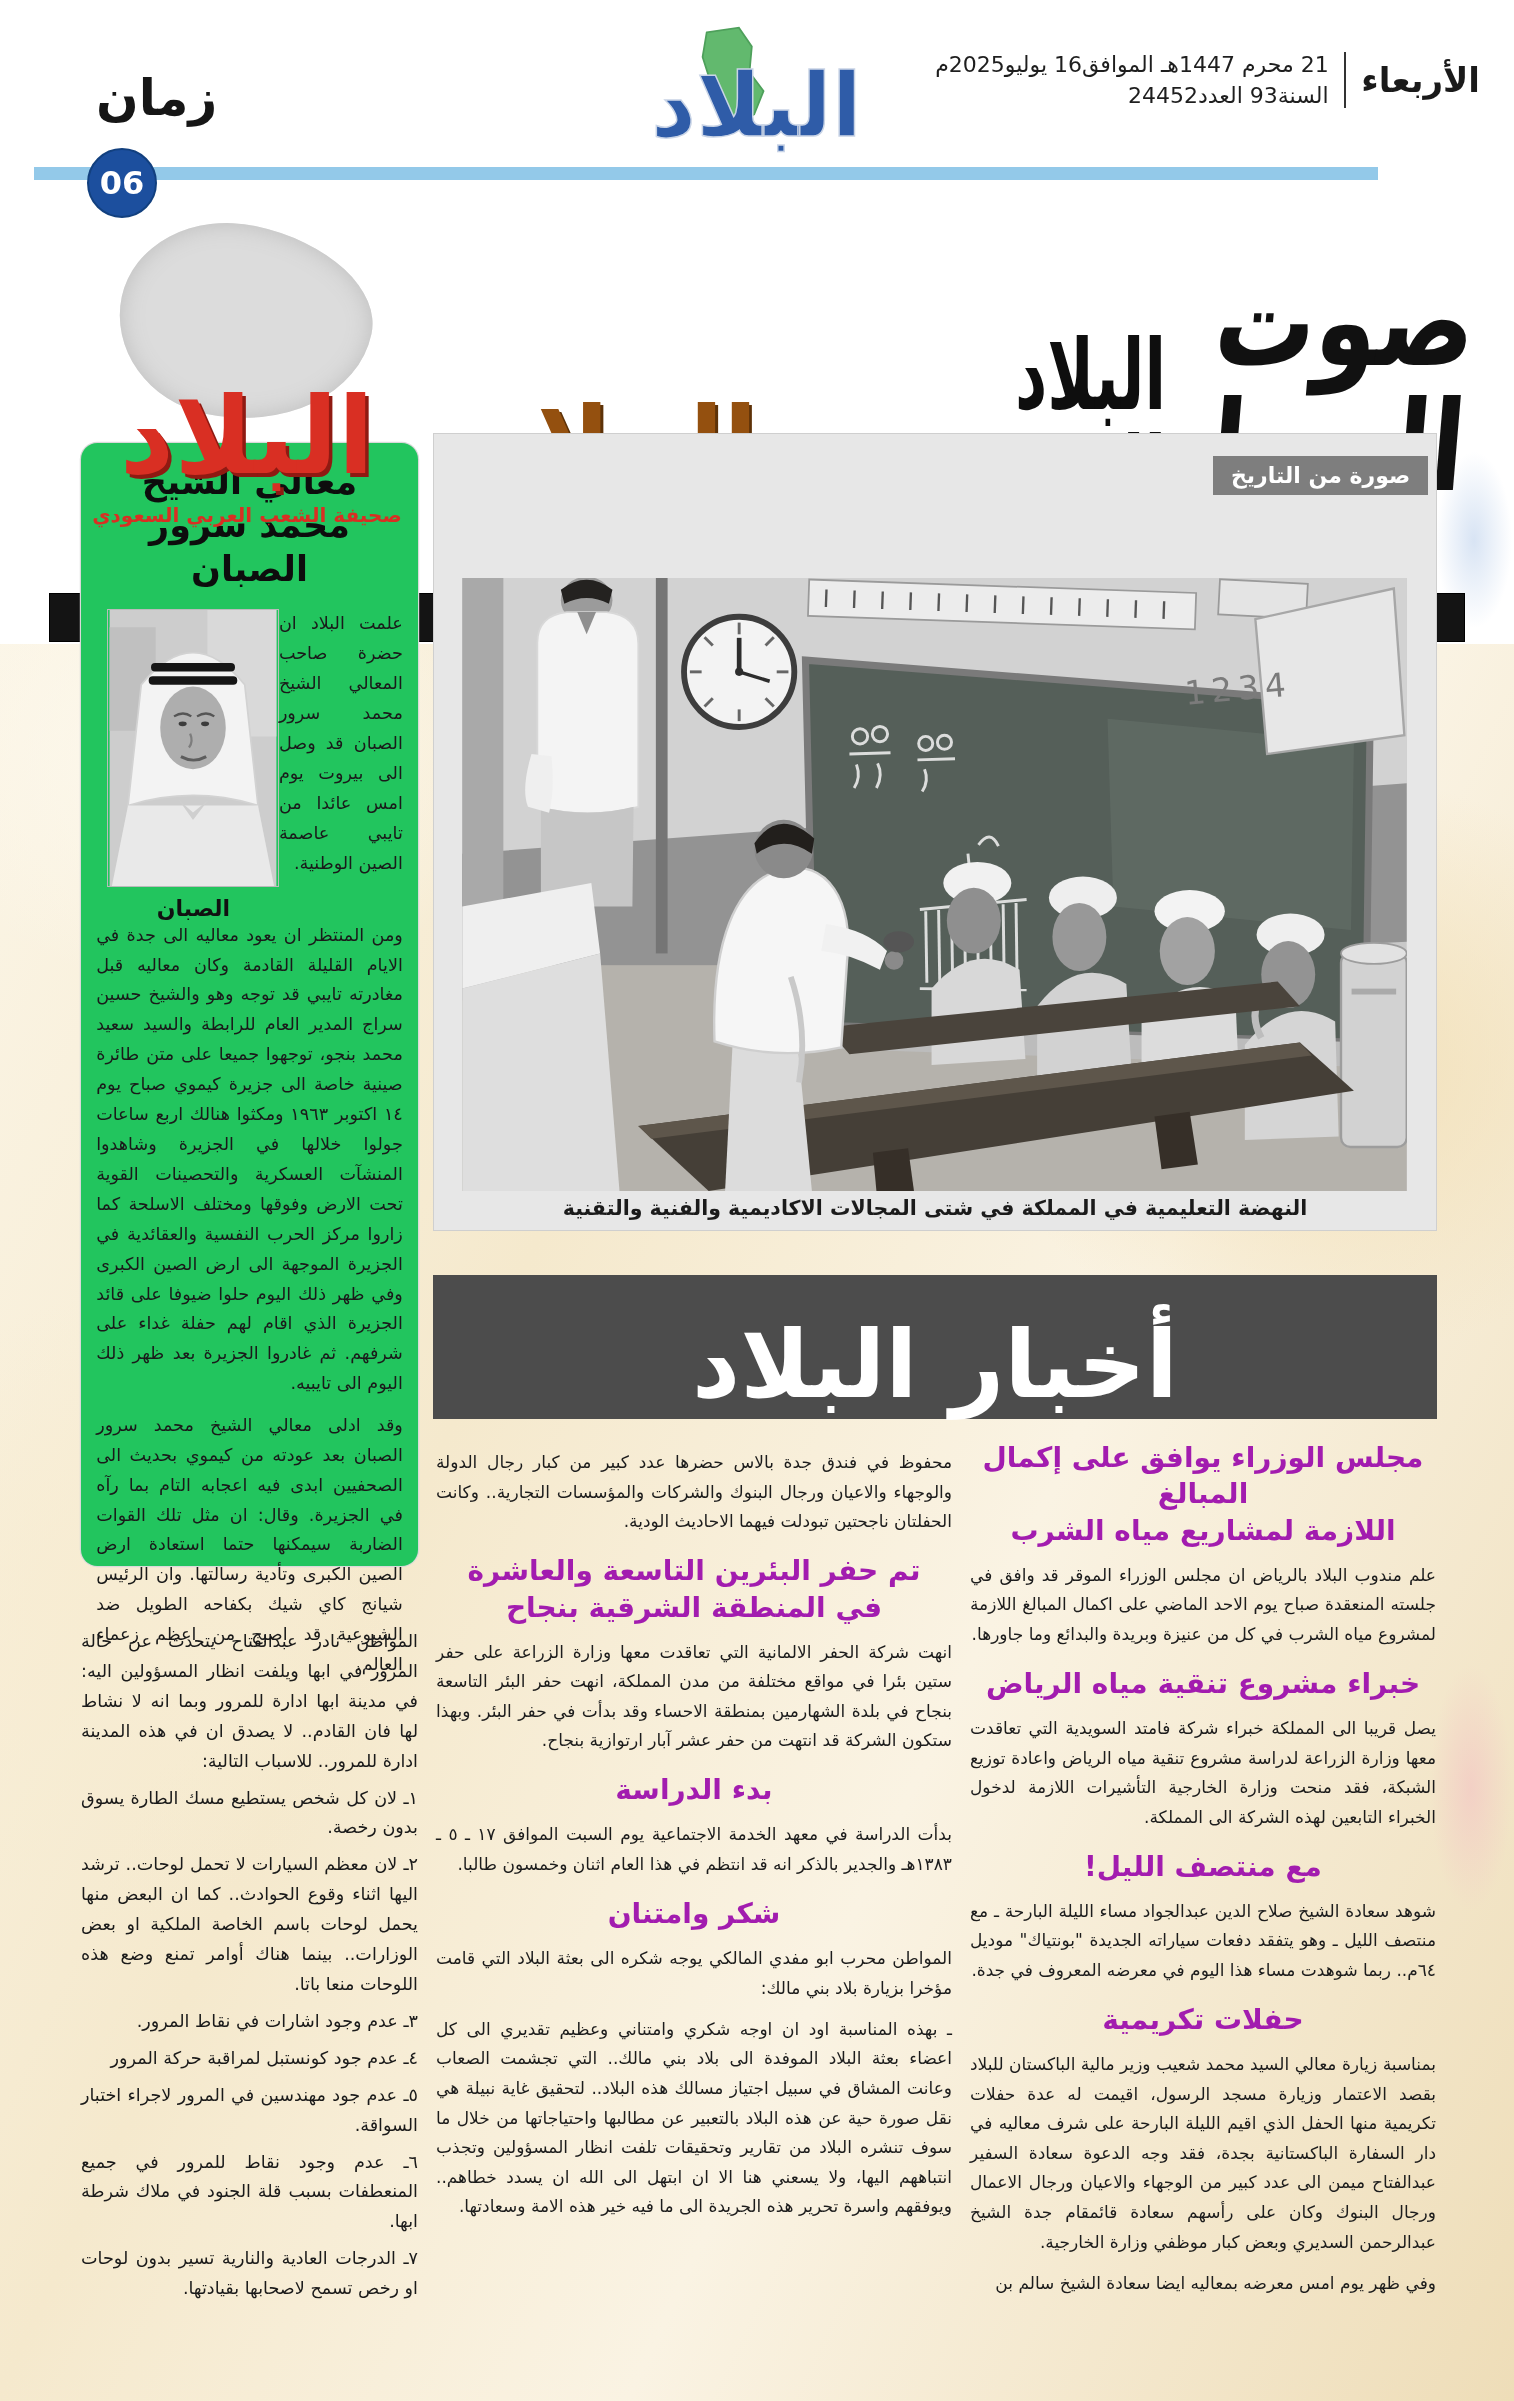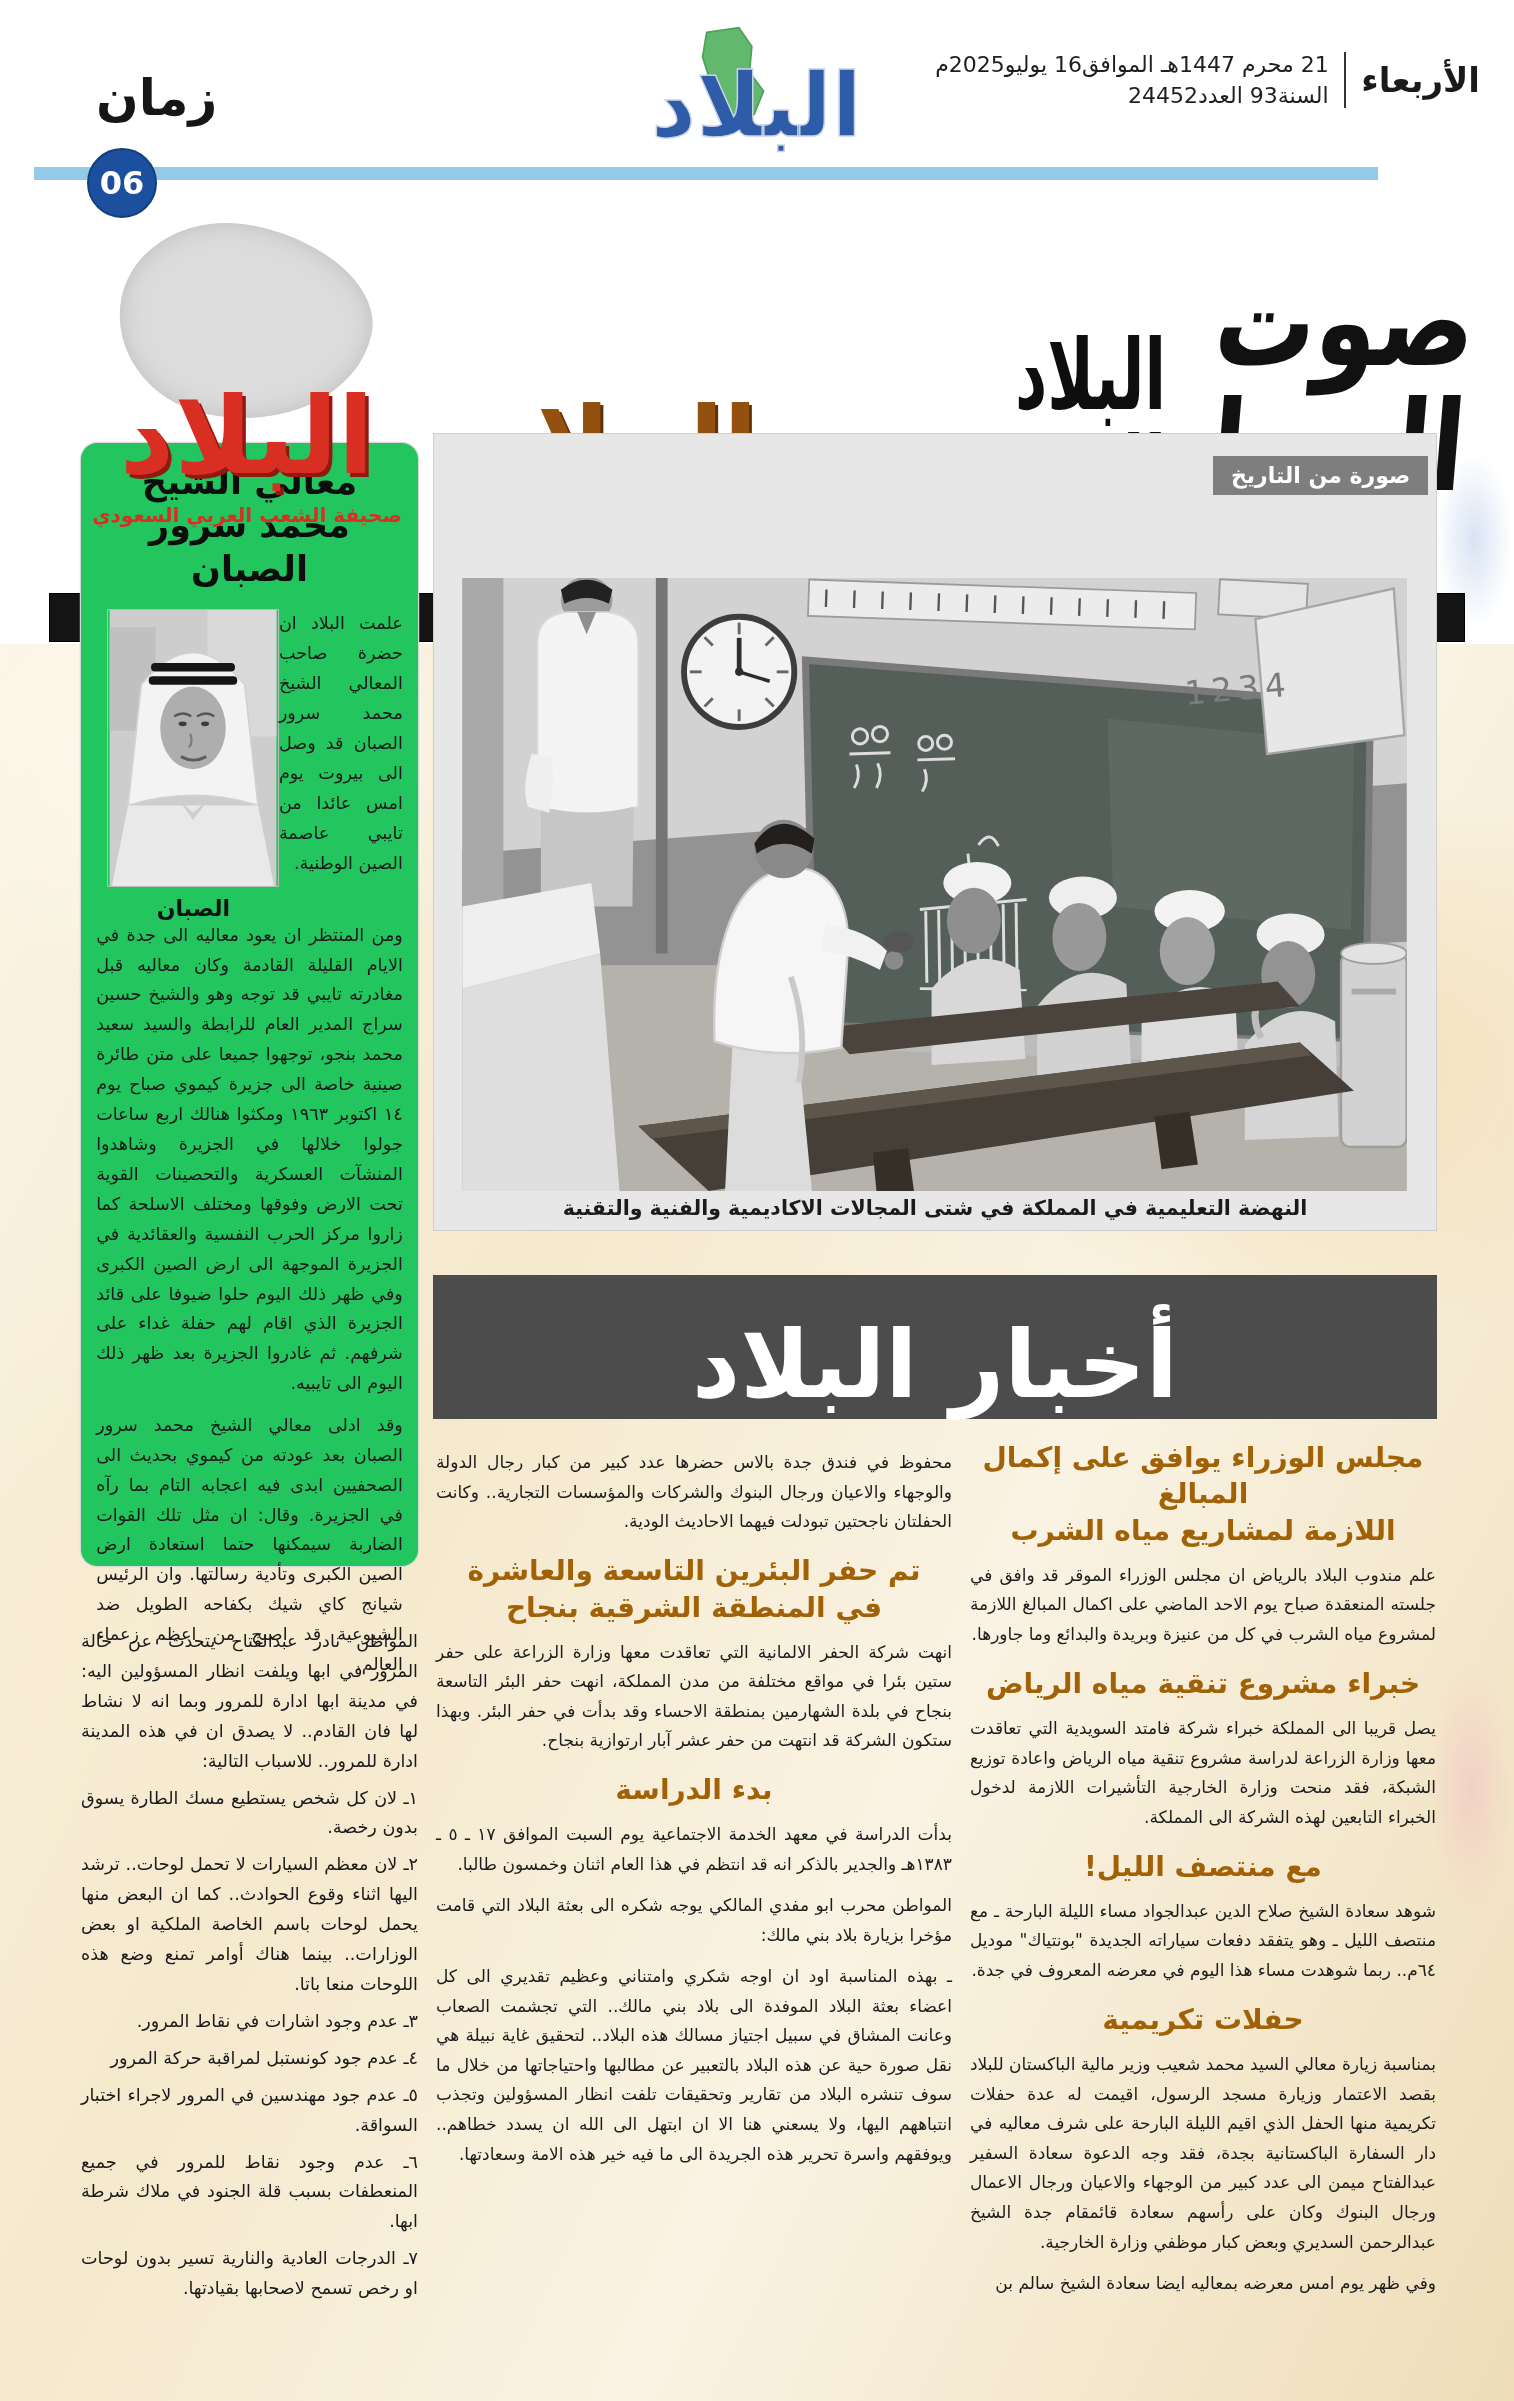--- a/index.html
+++ b/index.html
@@ -72,21 +72,21 @@
   
   .frame{background:#e7e7e7;border:1.2px solid #cfcfcf;box-sizing:border-box;}
   .badge{background:#7e7e7e;color:#fff;font-size:22px;font-weight:bold;padding:7px 17.6px;}
   .fcap{font-size:20.5px;font-weight:bold;color:#1b1b1b;text-align:center;}
   
   .banner{
     background:#4c4c4c;display:flex;align-items:center;justify-content:center;
   }
   .banner span{color:#ffffff;font-size:94px;font-weight:bold;letter-spacing:1.2px;}
   .ncol p{font-size:17px;line-height:1.74;text-align:justify;color:#1c1c1c;margin:0 0 11.7px;}
-  .ncol h3{font-size:28px;text-align:center;color:#a16207;margin:16.4px 0 11.7px;line-height:1.3;}
+  .ncol h3{font-size:28px;text-align:center;color:#a21caf;margin:16.4px 0 11.7px;line-height:1.3;}
   .ncol h3.first{margin-top:0;}
 </style>
 </head>
 <body>
 
 <div class="page">
 
   <div class="abs paper" style="left:0;top:644px;width:1515px;height:1758px;"></div>
   <div class="abs smudge-pink" style="left:1431px;top:1665px;width:82px;height:246px;"></div>
   <div class="abs smudge-blue" style="left:1437px;top:452px;width:76px;height:176px;"></div>
@@ -348,18 +348,19 @@
 
   <div class="abs ncol" style="left:437px;top:1448px;width:516px;">
     <p>محفوظ في فندق جدة بالاس حضرها عدد كبير من كبار رجال الدولة والوجهاء والاعيان ورجال البنوك والشركات والمؤسسات التجارية.. وكانت الحفلتان ناجحتين تبودلت فيهما الاحاديث الودية.</p>
     <h3>
       <span>تم حفر البئرين التاسعة والعاشرة</span><br>
       <span>في المنطقة الشرقية بنجاح</span>
     </h3>
     <p>انهت شركة الحفر الالمانية التي تعاقدت معها وزارة الزراعة على حفر ستين بئرا في مواقع مختلفة من مدن المملكة، انهت حفر البئر التاسعة بنجاح في بلدة الشهارمين بمنطقة الاحساء وقد بدأت في حفر البئر. وبهذا ستكون الشركة قد انتهت من حفر عشر آبار ارتوازية بنجاح.</p>
     <h3>بدء الدراسة</h3>
     <p>بدأت الدراسة في معهد الخدمة الاجتماعية يوم السبت الموافق ١٧ ـ ٥ ـ ١٣٨٣هـ والجدير بالذكر انه قد انتظم في هذا العام اثنان وخمسون طالبا.</p>
+    <h3>شكر وامتنان</h3>
     <p>المواطن محرب ابو مفدي المالكي يوجه شكره الى بعثة البلاد التي قامت مؤخرا بزيارة بلاد بني مالك:</p>
     <p>ـ بهذه المناسبة اود ان اوجه شكري وامتناني وعظيم تقديري الى كل اعضاء بعثة البلاد الموفدة الى بلاد بني مالك.. التي تجشمت الصعاب وعانت المشاق في سبيل اجتياز مسالك هذه البلاد.. لتحقيق غاية نبيلة هي نقل صورة حية عن هذه البلاد بالتعبير عن مطالبها واحتياجاتها من خلال ما سوف تنشره البلاد من تقارير وتحقيقات تلفت انظار المسؤولين وتجذب انتباههم اليها، ولا يسعني هنا الا ان ابتهل الى الله ان يسدد خطاهم.. ويوفقهم واسرة تحرير هذه الجريدة الى ما فيه خير هذه الامة وسعادتها.</p>
   </div>
 
 </div>
 
 
 </body></html>

